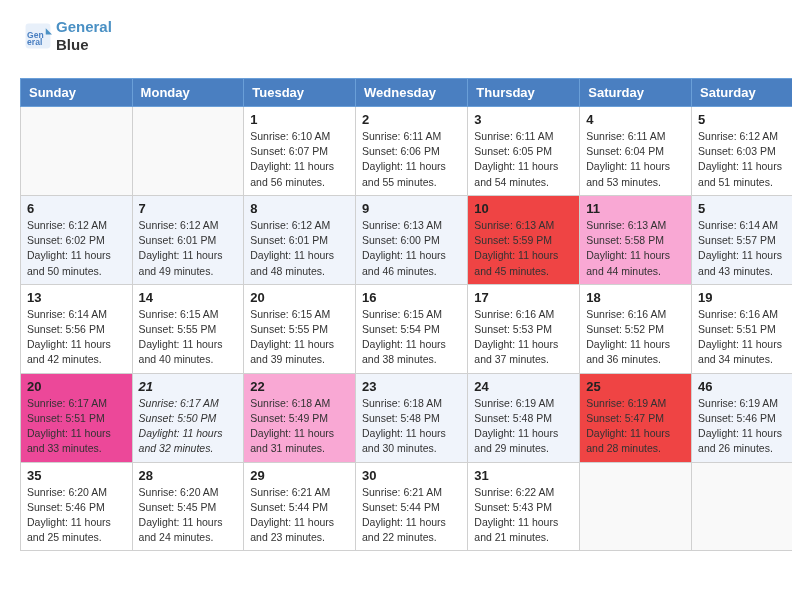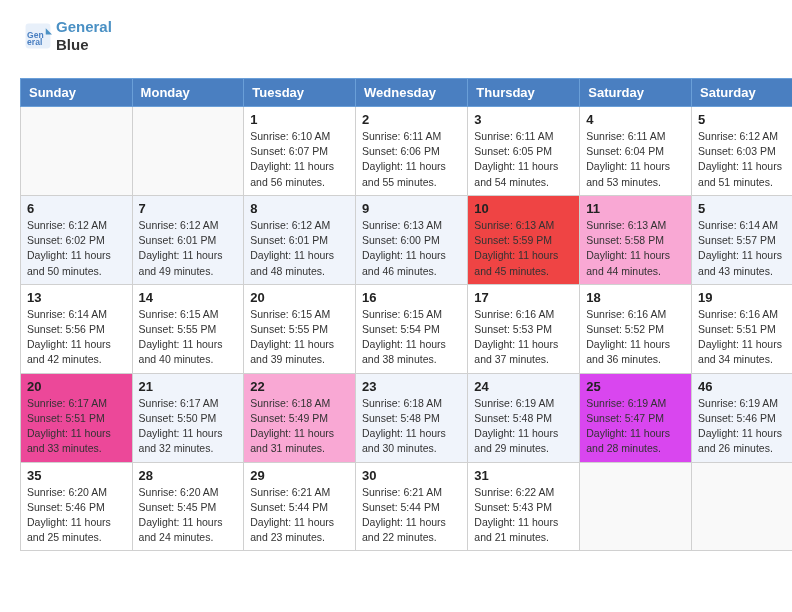--- a/index.html
+++ b/index.html
@@ -276,21 +276,21 @@
           </td>
         </tr>
         <tr>
           <td style="background: #ec4899;">
             <span class="day-number">20</span>
             <div class="day-info" style="white-space: pre-line;">Sunrise: 6:17 AM
 Sunset: 5:51 PM
 Daylight: 11 hours
 and 33 minutes.</div>
           </td>
-          <td style="background: rgb(240, 244, 251);">
+          <td style="background: rgb(240, 244, 251); font-style: italic;">
             <span class="day-number">21</span>
             <div class="day-info" style="white-space: pre-line;">Sunrise: 6:17 AM
 Sunset: 5:50 PM
 Daylight: 11 hours
 and 32 minutes.</div>
           </td>
           <td style="background: #f9a8d4;">
             <span class="day-number">22</span>
             <div class="day-info" style="white-space: pre-line;">Sunrise: 6:18 AM
 Sunset: 5:49 PM
@@ -304,21 +304,21 @@
 Daylight: 11 hours
 and 30 minutes.</div>
           </td>
           <td style="background: rgb(240, 244, 251);">
             <span class="day-number">24</span>
             <div class="day-info" style="white-space: pre-line;">Sunrise: 6:19 AM
 Sunset: 5:48 PM
 Daylight: 11 hours
 and 29 minutes.</div>
           </td>
-          <td style="background: #d946ef;">
+          <td style="background: #ef4444;">
             <span class="day-number">25</span>
             <div class="day-info" style="white-space: pre-line;">Sunrise: 6:19 AM
 Sunset: 5:47 PM
 Daylight: 11 hours
 and 28 minutes.</div>
           </td>
           <td style="background: rgb(240, 244, 251);">
             <span class="day-number">46</span>
             <div class="day-info" style="white-space: pre-line;">Sunrise: 6:19 AM
 Sunset: 5:46 PM

